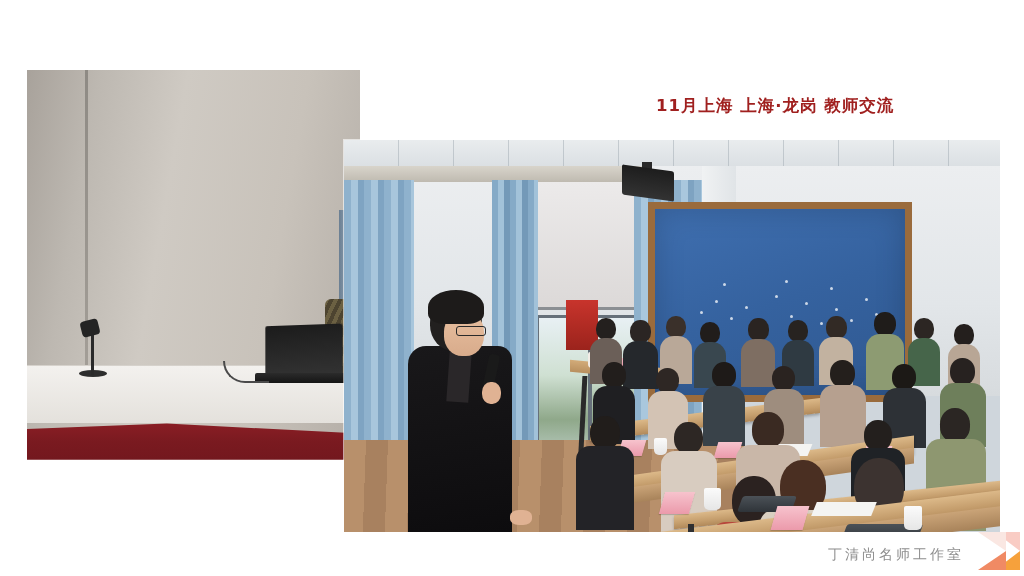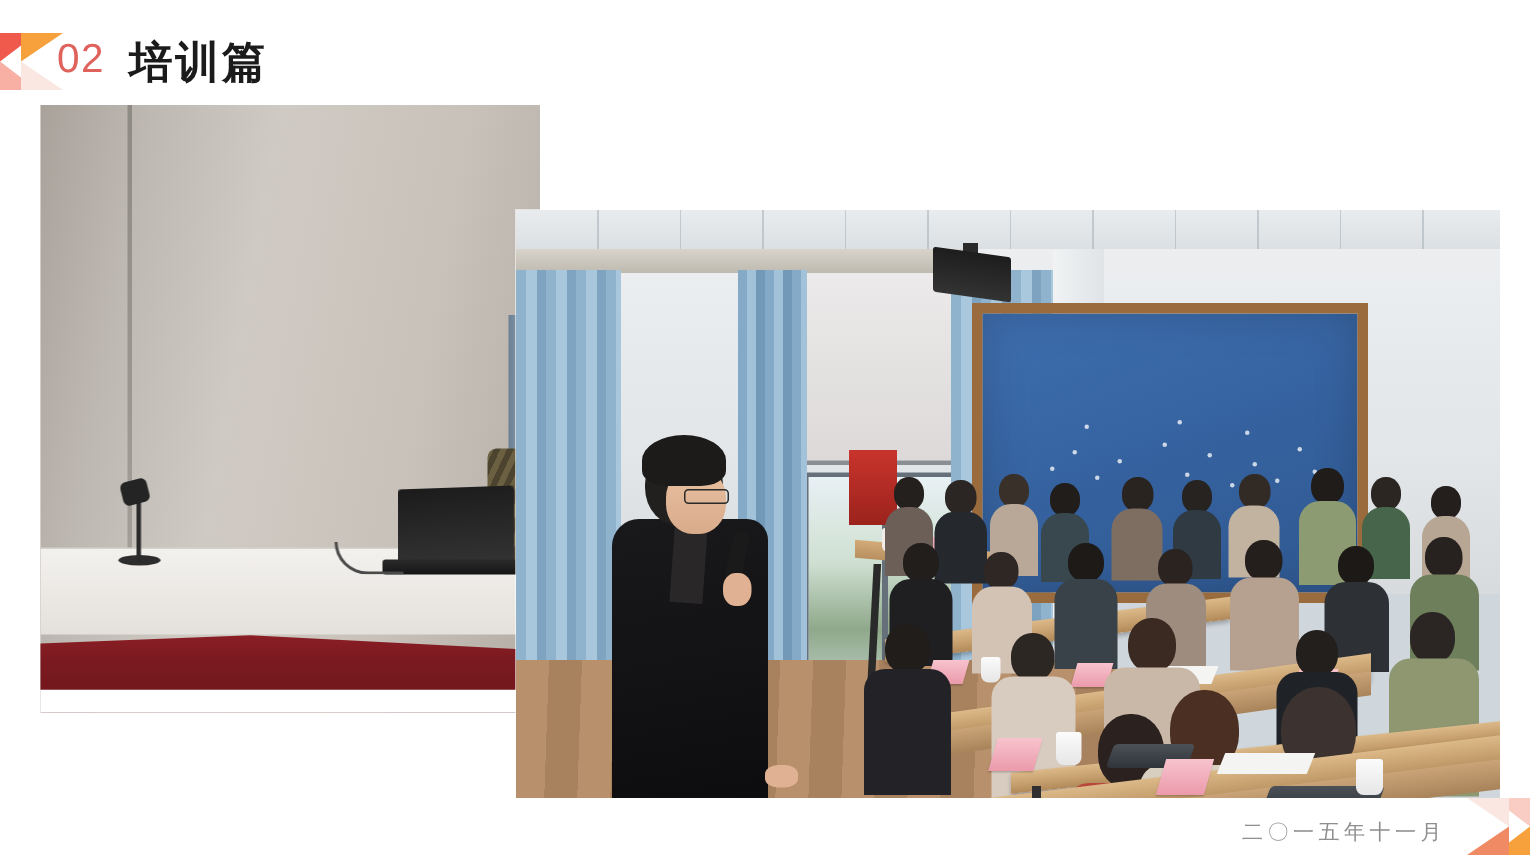--- a/index.html
+++ b/index.html
@@ -342,30 +342,20 @@
     position:absolute; right:14px; top:19px; width:0; height:0;
     border-right:28px solid #f08a64;
     border-top:19px solid transparent;
   }
 </style>
 </head>
 <body>
 
 <div class="slide">
 
-  <div class="header">
-    <div class="logo-mark">
-      <span class="tri-a"></span>
-      <span class="tri-b"></span>
-      <span class="tri-c"></span>
-      <span class="tri-d"></span>
-    </div>
-    <div class="sec-num">02</div>
-    <div class="sec-title">培训篇</div>
-  </div>
 
   <div class="photo-left">
     <div class="pl-wall"></div>
     <div class="pl-wallseam"></div>
 
 
     <div class="pl-door"></div>
     <div class="pl-podium"></div>
     <div class="pl-chair"></div>
     <div class="pl-laptop-screen"></div>
@@ -558,22 +548,23 @@
     <div class="tablet" style="left:396px;top:356px;width:54px;height:16px;"></div>
     <div class="namecard" style="left:430px;top:366px;width:32px;height:24px;"></div>
     <div class="paper" style="left:470px;top:362px;width:60px;height:14px;"></div>
     <div class="tablet" style="left:500px;top:384px;width:76px;height:18px;"></div>
 
     <div class="cup" style="left:560px;top:366px;width:18px;height:24px;"></div>
 
     <div class="pr-desk-leg" style="left:344px;top:384px;height:44px;"></div>
   </div>
 
-
-  <div class="footer-text">二〇一五年十一月</div>
+  <div class="cap-right">11月上海 上海·龙岗  教师交流</div>
+
+  <div class="footer-text">丁清尚名师工作室</div>
   <div class="footer-mark">
     <span class="tri-a"></span>
     <span class="tri-b"></span>
     <span class="tri-c"></span>
     <span class="tri-d"></span>
   </div>
 
 </div>
 
 </body></html>

